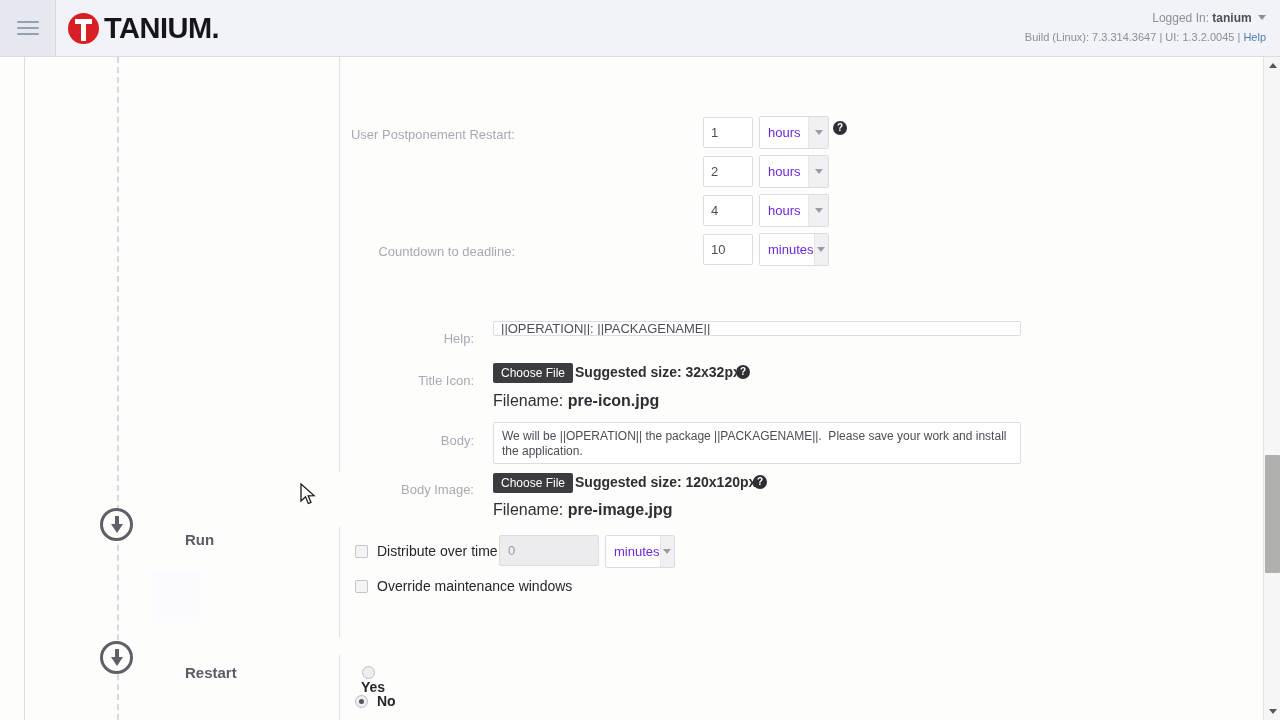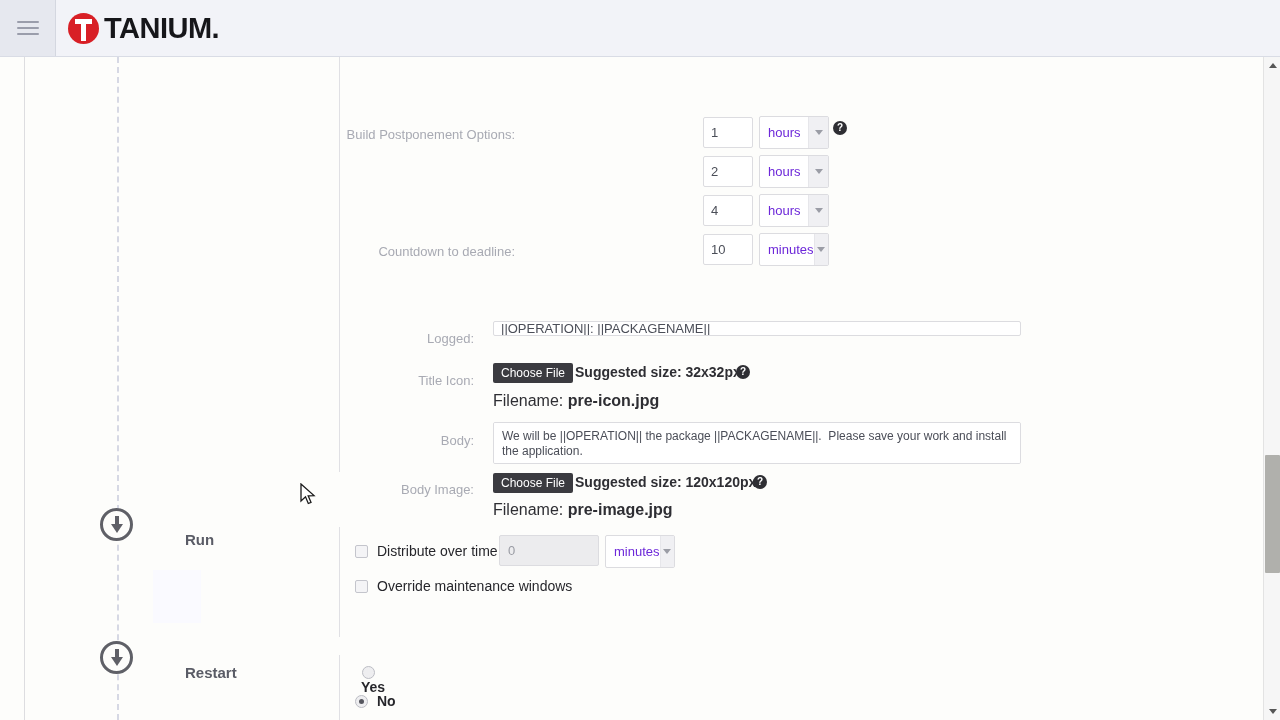--- a/index.html
+++ b/index.html
@@ -255,33 +255,44 @@
         <i></i>
     </div>
   </div>
 
   <div class="logo-wrap">
     <div class="logo-mark"></div>
     <div class="logo-text">TANIUM</div>
     <div class="logo-dot">.</div>
   </div>
 
+  <div class="hdr-right">
+    <div class="logged-in">
+      <span>Logged In:</span>
+      <b>tanium</b>
+      <span class="caret-dn"></span>
+    </div>
+    <div class="build-line">
+      <span>Build (Linux): 7.3.314.3647 | UI: 1.3.2.0045 |</span>
+      <a href="#">Help</a>
+    </div>
+  </div>
 </div>
 
 <div class="page">
 
   <div class="left-rail"></div>
   <div class="dash-line"></div>
   <div class="faint-box"></div>
 
   <div class="divider-v" style="top:0; height:415px;"></div>
   <div class="divider-v" style="top:470px; height:110px;"></div>
   <div class="divider-v" style="top:598px; height:65px;"></div>
 
-  <div class="flabel" style="right:765px; top:70px;">Build Postponement Options:</div>
+  <div class="flabel" style="right:765px; top:70px;">User Postponement Restart:</div>
 
   <input class="txtbox" style="left: 703px; top: 60px; width: 50px; height: 31px;" value="1">
   <div class="selbox" style="left:759px; top:59px; width:70px; height:33px;">
     <span class="val">hours</span>
     <span class="sel-btn">
         <i></i>
       </span>
   </div>
   <span class="helpicon" style="position:absolute; left:833px; top:64px;">?</span>
 
@@ -304,21 +315,21 @@
   <div class="flabel" style="right:765px; top:187px;">Countdown to deadline:</div>
   <input class="txtbox" style="left: 703px; top: 177px; width: 50px; height: 31px;" value="10">
   <div class="selbox" style="left:759px; top:176px; width:70px; height:33px;">
     <span class="val">minutes</span>
     <span class="sel-btn">
         <i></i>
       </span>
   </div>
 
 
-  <div class="flabel" style="right:806px; top:274px;">Logged:</div>
+  <div class="flabel" style="right:806px; top:274px;">Help:</div>
   <input class="txtbox" style="left: 493px; top: 264px; width: 528px; height: 15px;" value="||OPERATION||: ||PACKAGENAME||">
 
   <div class="flabel" style="right:806px; top:316px;">Title Icon:</div>
   <button class="chooser-btn" style="left:493px; top:306px;">Choose File</button>
   <div class="sugg" style="left:575px; top:307px;">Suggested size: 32x32px</div>
   <span class="helpicon" style="position:absolute; left:736px; top:308px;">?</span>
   <div class="fname" style="left:493px; top:335px;">
     <span>Filename:</span>
     <b>pre-icon.jpg</b>
   </div>

